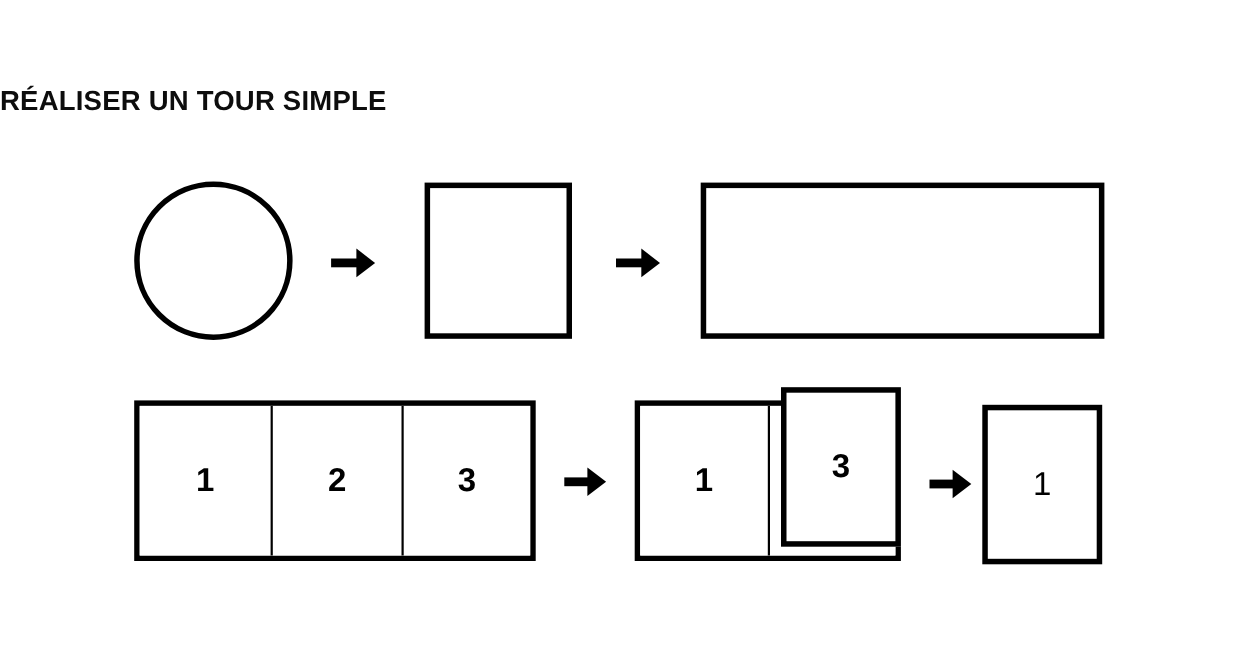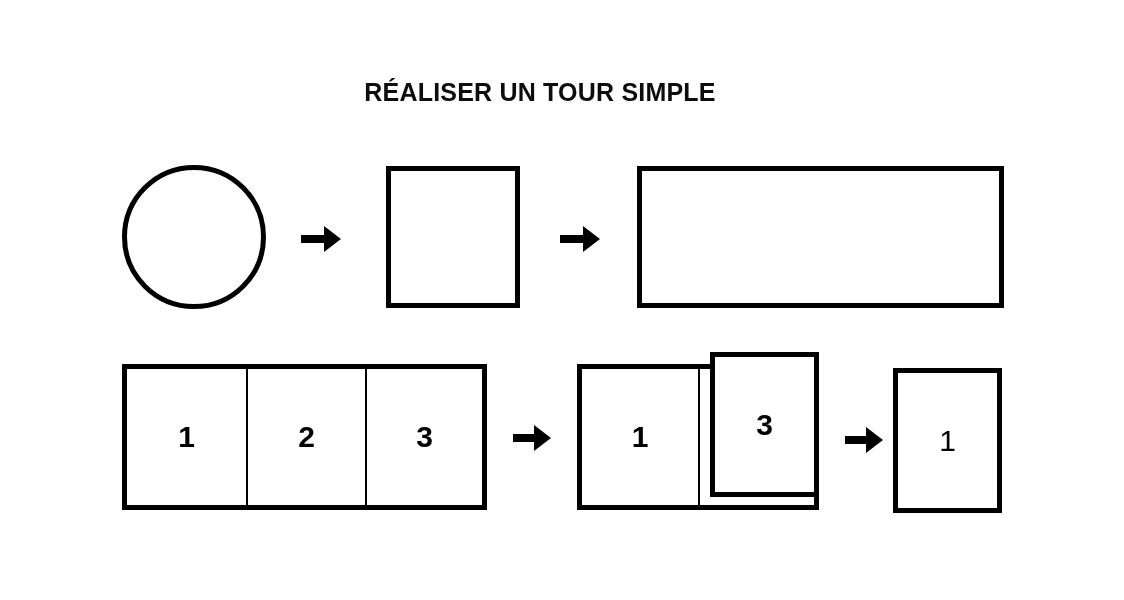--- a/index.html
+++ b/index.html
@@ -21,21 +21,20 @@
     position: absolute;
     inset: 0;
   }
 
   
   .title {
     position: absolute;
     left: 0;
     top: 78px;
     width: 1080px;
-    text-align: center;
     font-size: 25px;
     font-weight: bold;
     letter-spacing: 0.2px;
     color: #0d0d0d;
     white-space: nowrap;
   }
 
   
   .shape {
     position: absolute;

